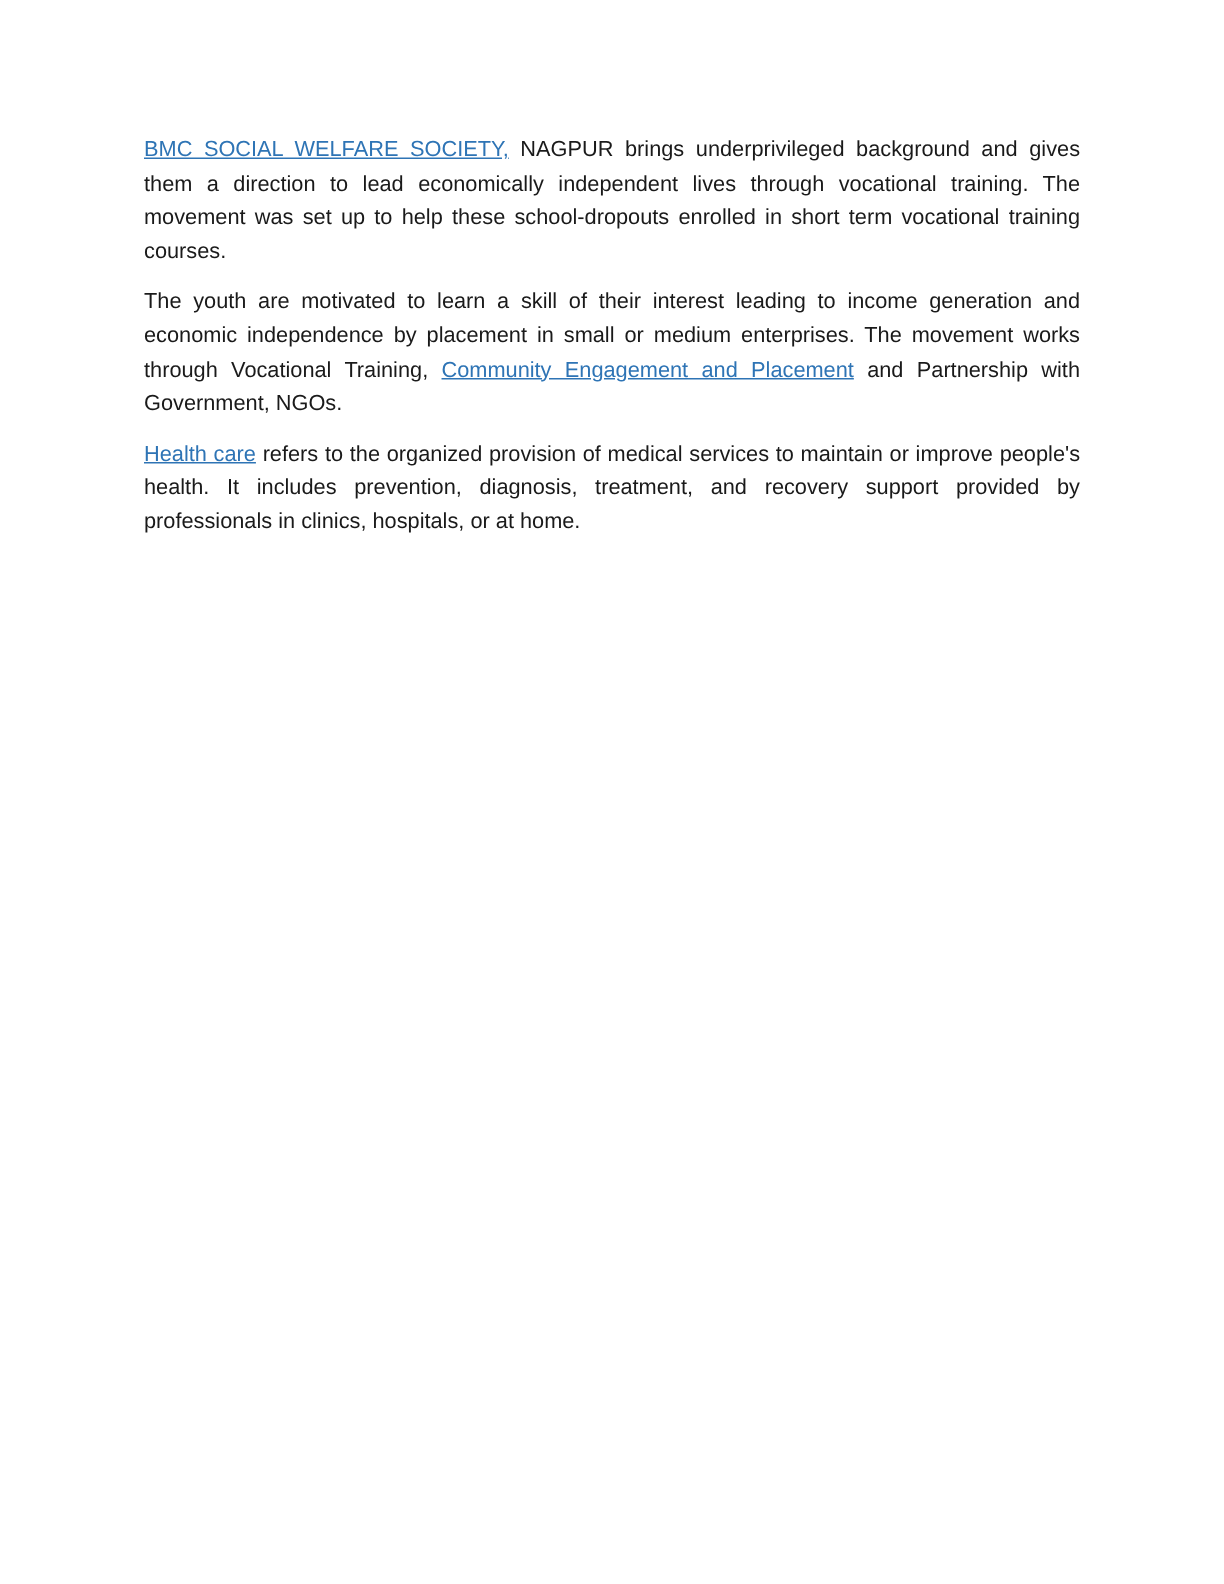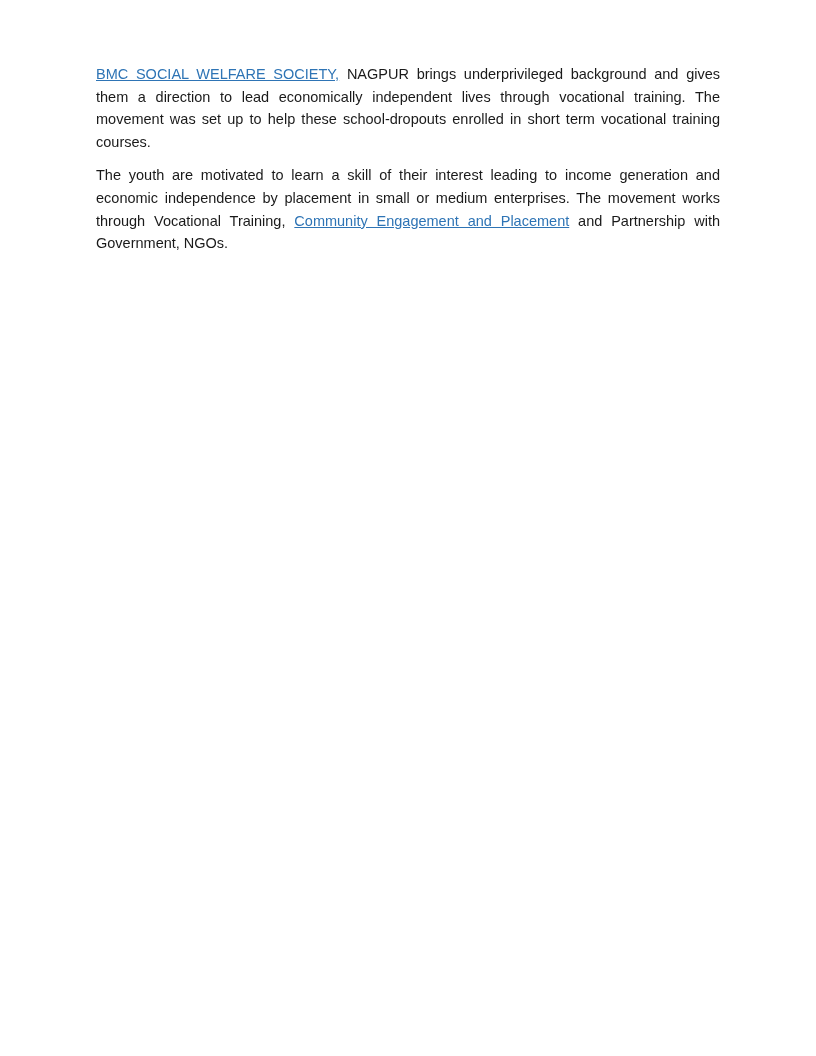--- a/index.html
+++ b/index.html
@@ -15,21 +15,21 @@
   body {
     width: 816px;
     height: 1056px;
     background: var(--page-bg);
     overflow: hidden;
     font-family: "Liberation Sans", "DejaVu Sans", sans-serif;
   }
   .page {
     width: 816px;
     height: 1056px;
-    padding: 63px 96px 0 96px;
+    padding: 89px 96px 0 96px;
   }
   .doc-paragraph {
     margin: 0 0 11px 0;
     font-size: 14.5px;
     line-height: 22.6px;
     color: var(--text-color);
     text-align: justify;
     text-justify: inter-word;
   }
   .doc-link {
@@ -41,15 +41,16 @@
 </style>
 </head>
 <body>
 
 <div class="page">
 
   <p class="doc-paragraph"><a class="doc-link">BMC SOCIAL WELFARE SOCIETY,</a><span> NAGPUR brings underprivileged background and gives them a direction to lead economically independent lives through vocational training. The movement was set up to help these school-dropouts enrolled in short term vocational training courses.</span></p>
 
   <p class="doc-paragraph"><span> The youth are motivated to learn a skill of their interest leading to income generation and economic independence by placement in small or medium enterprises. The movement works through Vocational Training, </span><a class="doc-link">Community Engagement and Placement</a><span> and Partnership with Government, NGOs.</span></p>
 
+  <p class="doc-paragraph"><a class="doc-link">Health care</a><span> refers to the organized provision of medical services to maintain or improve people's health. It includes prevention, diagnosis, treatment, and recovery support provided by professionals in clinics, hospitals, or at home.</span></p>
 
 
 </div>
 
 </body></html>

